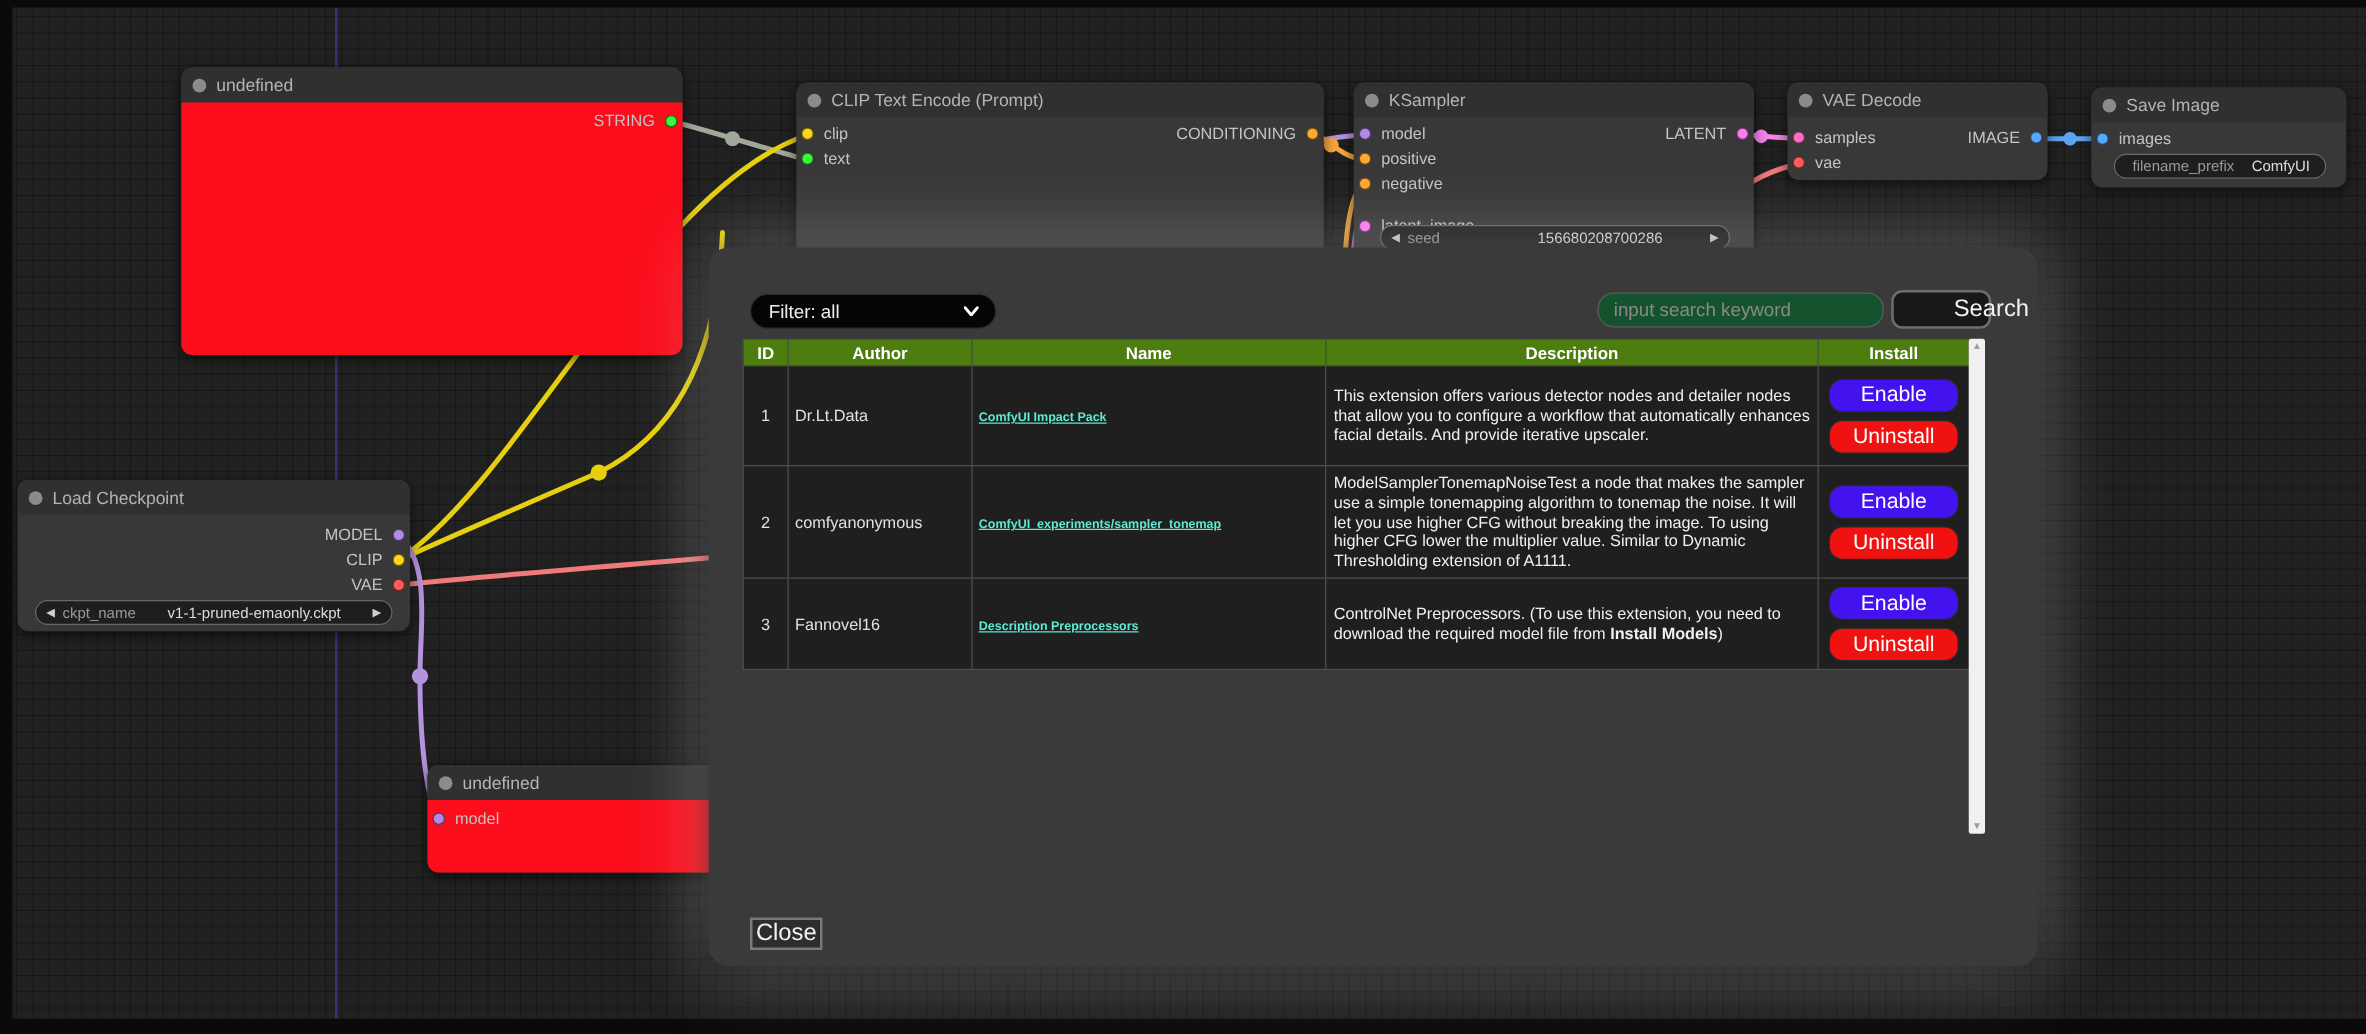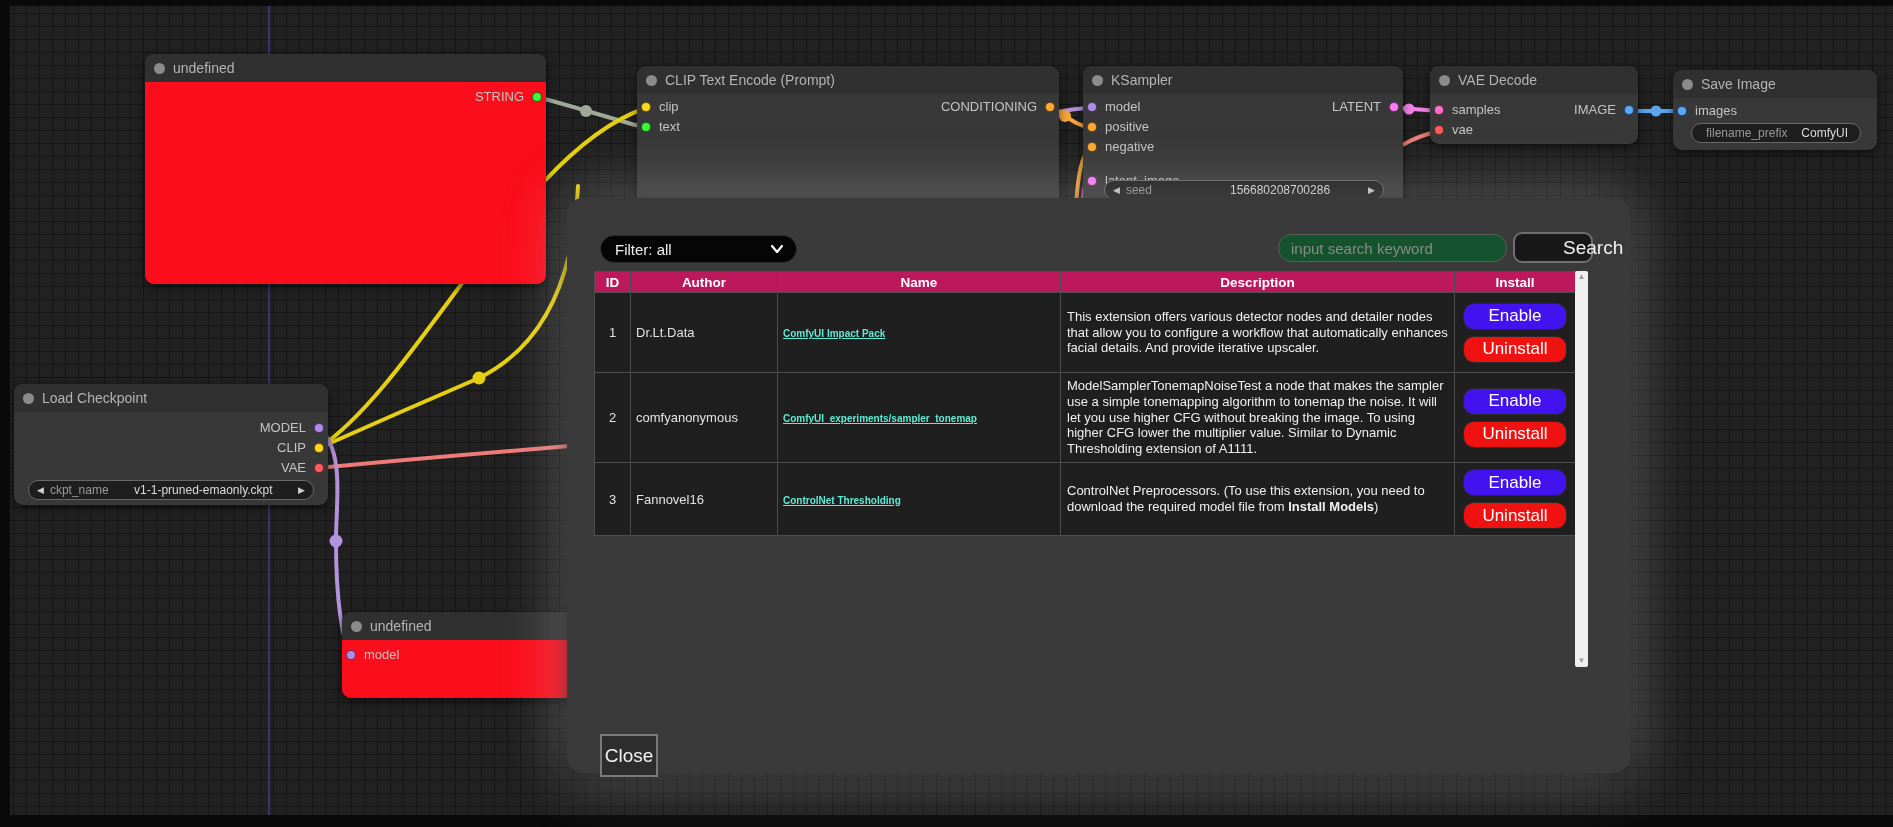--- a/index.html
+++ b/index.html
@@ -55,28 +55,28 @@
   #filter-chevron { position:absolute; left:204px; top:47px; width:12px; height:8px;
     pointer-events:none; }
   #search-input { position:absolute; left:711px; top:36px; width:229px; height:28px;
     background:#14532d; border:1px solid #5c5c5c; border-radius:13px;
     color:#dddddd; font-size:15px; padding:0 12px;
     font-family:"Liberation Sans", sans-serif; }
   #search-input::placeholder { color:#8a8a8a; }
   #search-btn { position:absolute; left:946px; top:34px; width:80px; height:31px;
     background:#181818; color:#f2f2f2; border:2px solid #6e6e6e; border-radius:9px;
     font-size:19px; font-family:"Liberation Sans", sans-serif; cursor:pointer;padding-left:48px; }
-  #close-btn { position:absolute; left:33px; top:536px; width:58px; height:43px;
+  #close-btn { position:absolute; left:33px; top:536px; width:58px; height:26px;
     background:#2d2d2d; color:#f2f2f2; border:2px solid #7a7a7a; border-radius:0;
     font-size:19px; font-family:"Liberation Sans", sans-serif; cursor:pointer; }
 
   #table-wrap { position:absolute; left:27px; top:73px; width:994px; height:396px; }
   #ext-table { border-collapse:collapse; table-layout:fixed; width:981px;
     background:transparent; }
-  #ext-table th { background:#be185d; color:#fff; font-size:13.5px; font-weight:bold;
+  #ext-table th { background:#4d7c0f; color:#fff; font-size:13.5px; font-weight:bold;
     border:1px solid #4d4d4d; height:21px; padding:0 2px; }
   #ext-table td { background:#1f1f1f; border:1px solid #4d4d4d; color:#e2e2e2;
     font-size:13px; padding:2px 5px; vertical-align:middle; }
   #ext-table td.c { text-align:center; }
   #ext-table a { color:#5eead4; font-weight:bold; text-decoration:underline;
     font-size:10px; }
   #ext-table td.desc { font-size:13px; line-height:1.22; color:#f0f0f0; padding:3px 6px; }
   .btn-stack { display:flex; flex-direction:column; align-items:center; gap:6px;
     padding:4px 0; }
   .btn-enable { width:104px; height:27px; background:#4313ef; color:#fff;
@@ -319,21 +319,21 @@
           <td class="c">
               <div class="btn-stack">
             <button class="btn-enable">Enable</button>
             <button class="btn-uninstall">Uninstall</button>
           </div>
             </td>
         </tr>
         <tr style="height:65px;">
           <td class="c">3</td>
           <td>Fannovel16</td>
-          <td><a href="#">ControlNet Thresholding</a></td>
+          <td><a href="#">Description Preprocessors</a></td>
           <td class="desc"><span>ControlNet Preprocessors. (To use this extension, you need to download the required model file from </span><span style="font-weight:bold;">Install Models</span><span>)</span></td>
           <td class="c">
               <div class="btn-stack">
             <button class="btn-enable">Enable</button>
             <button class="btn-uninstall">Uninstall</button>
           </div>
             </td>
         </tr>
       </tbody>
     </table>

